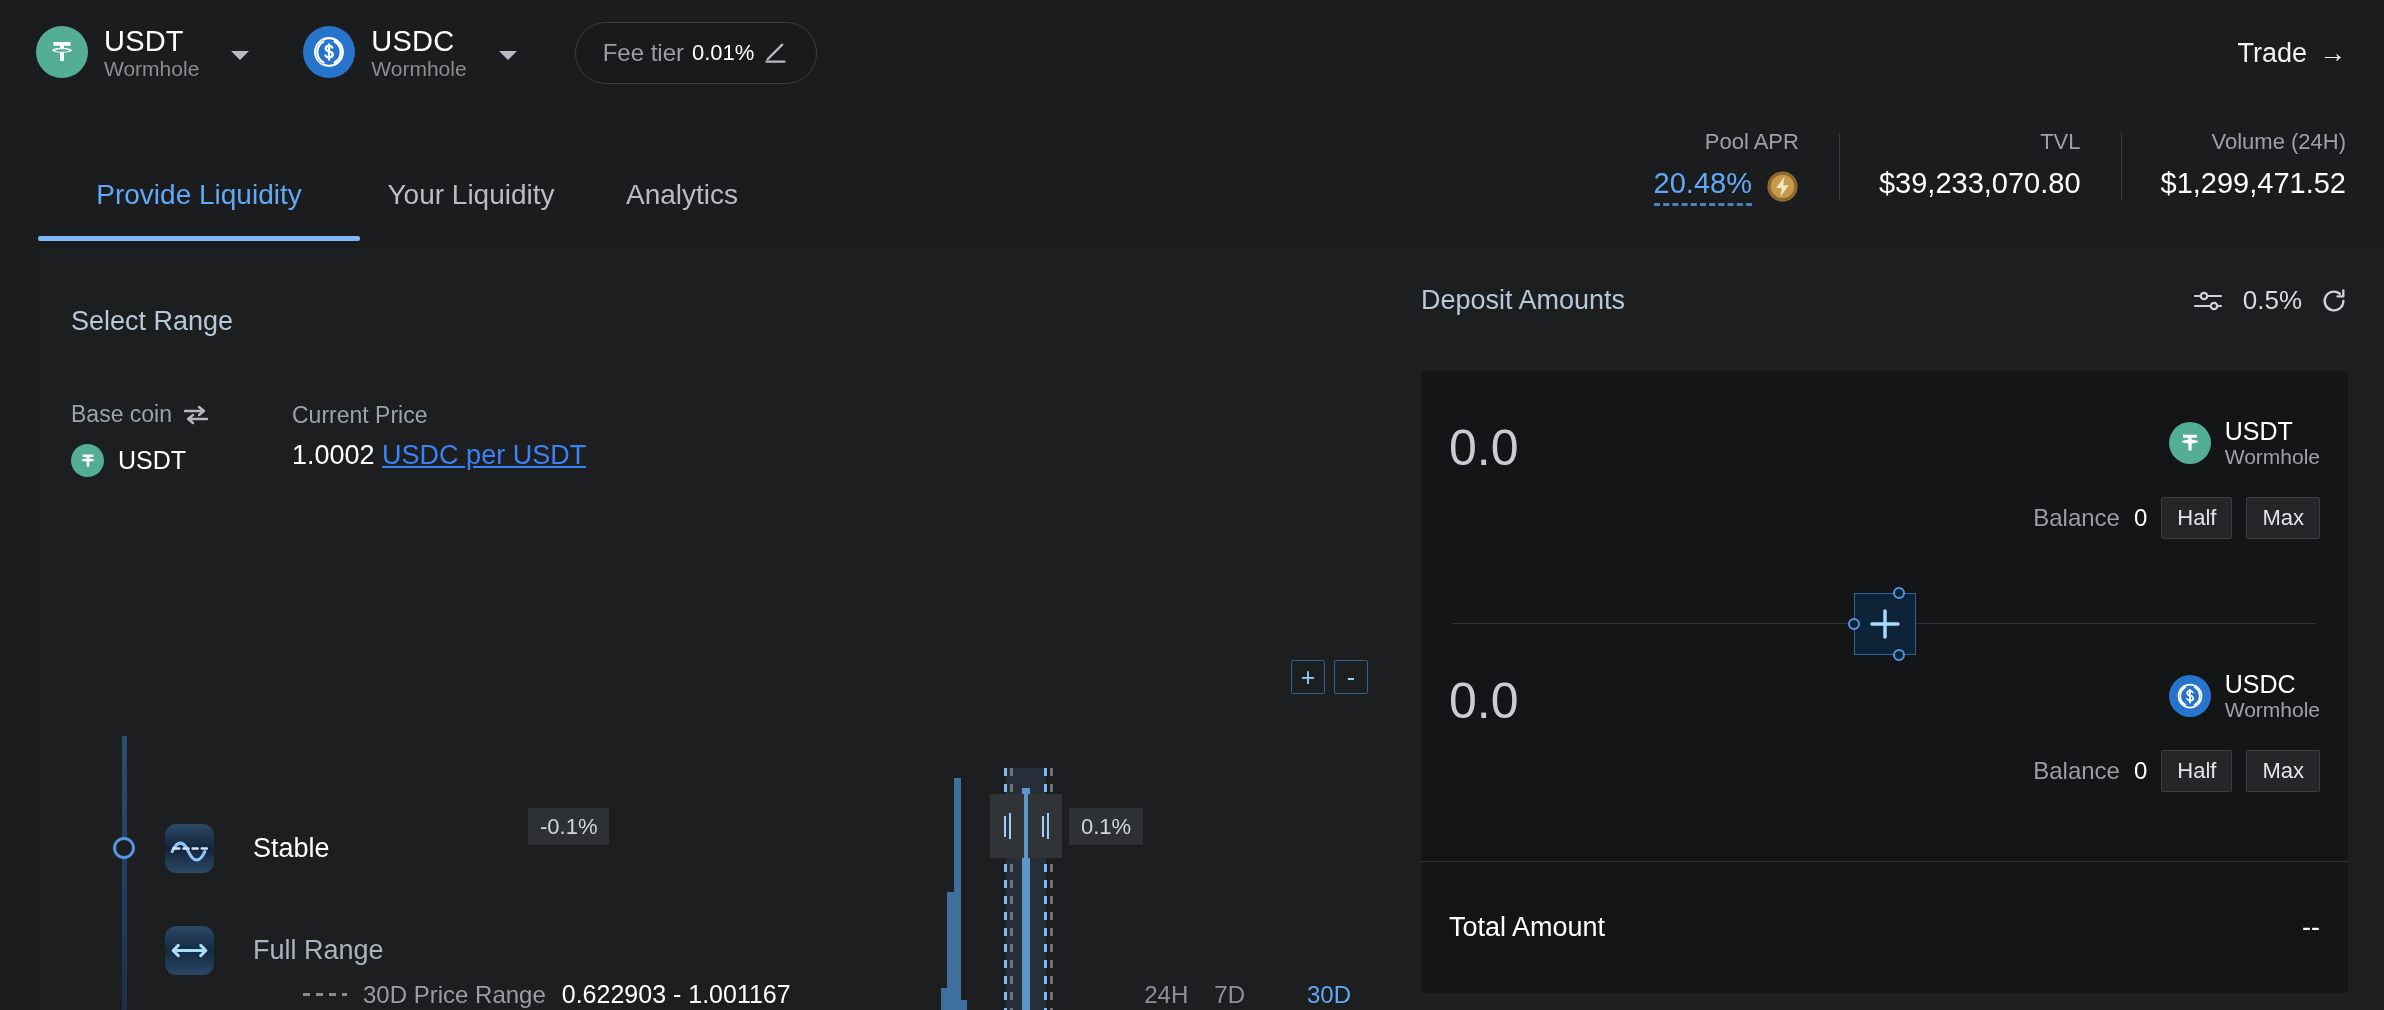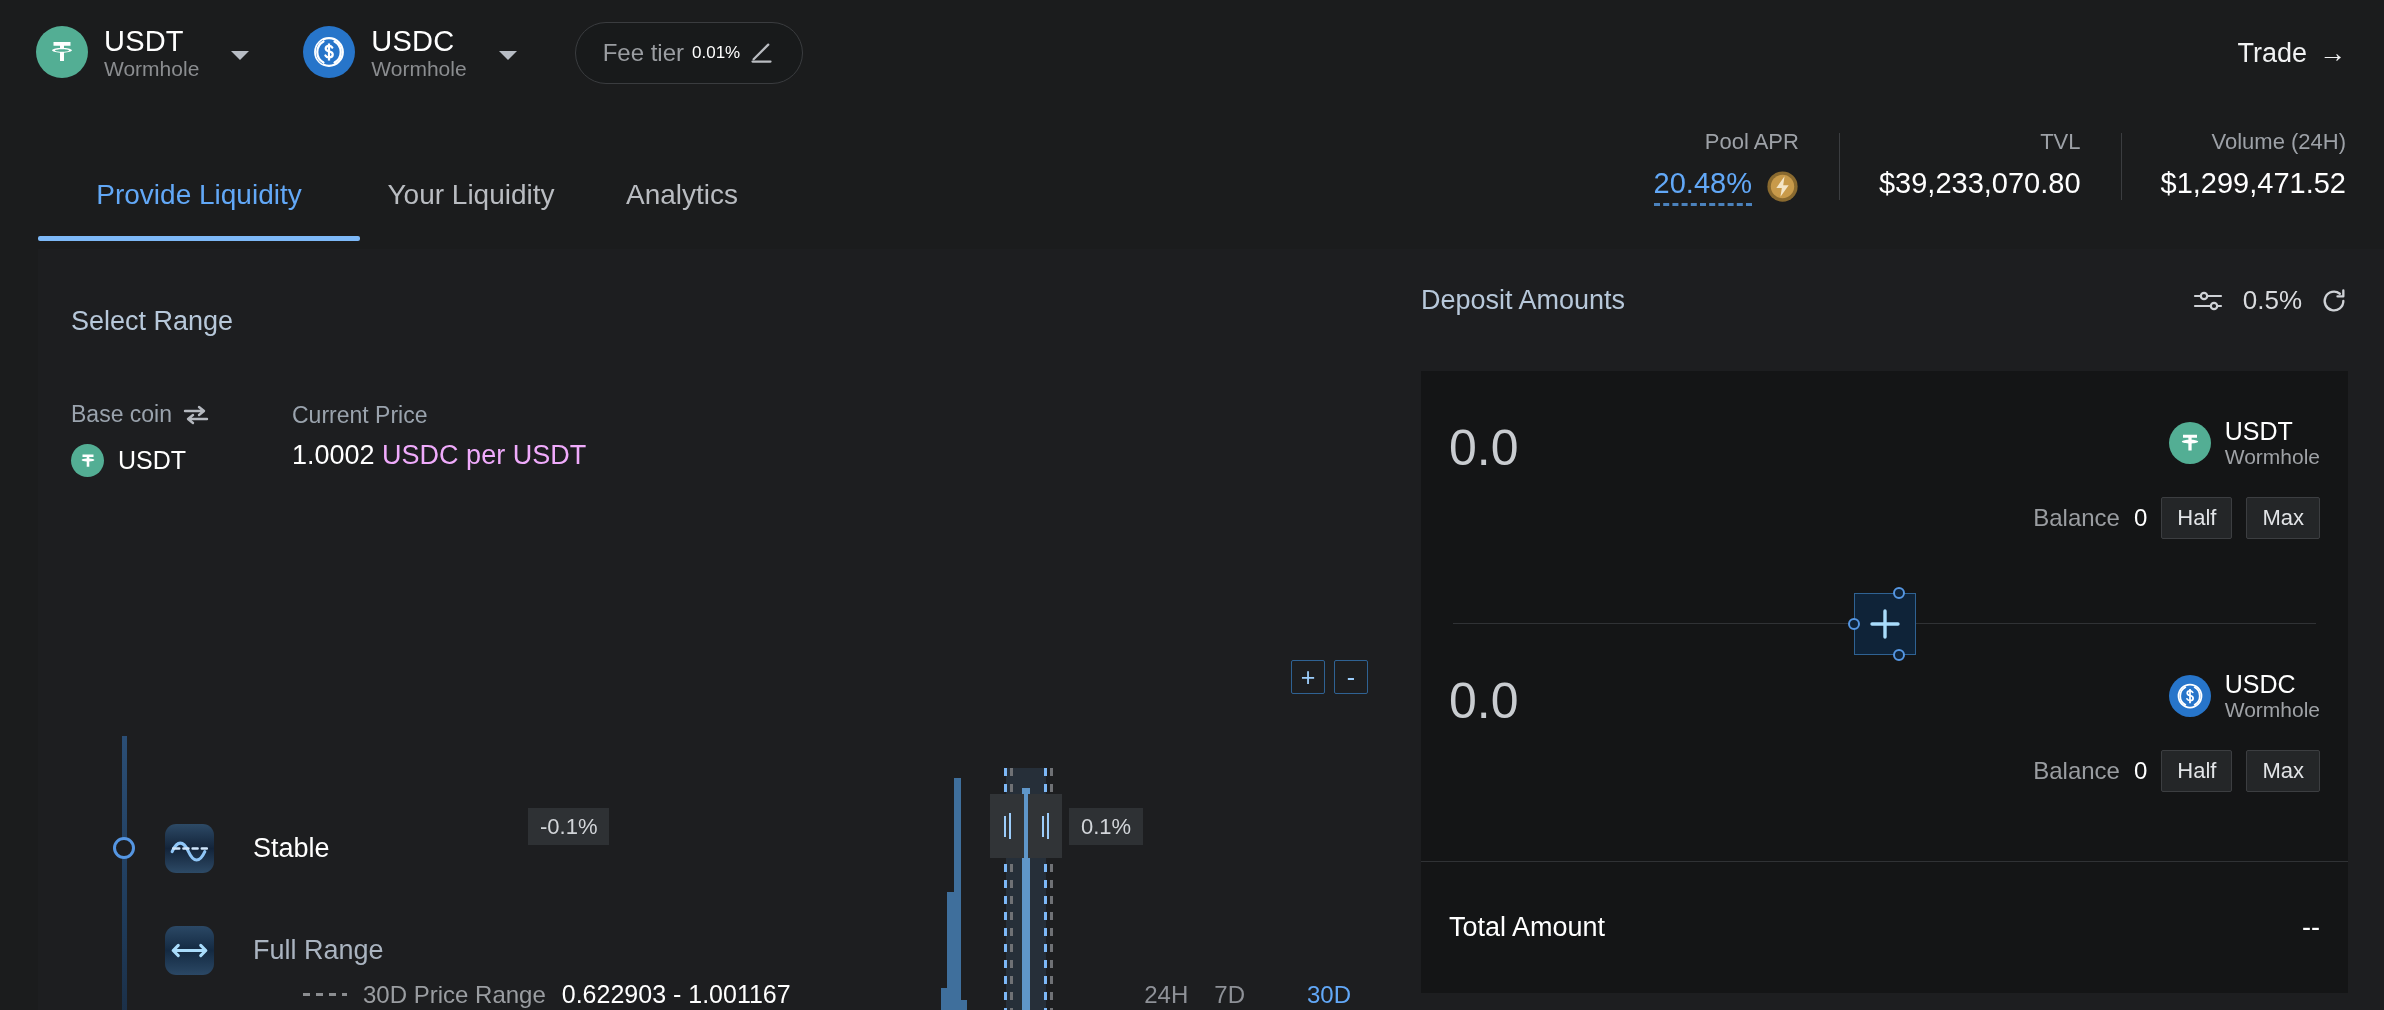--- a/index.html
+++ b/index.html
@@ -40,21 +40,21 @@
   }
 
   .fee-pill {
     margin-left: 58px;
     height: 62px; border: 1px solid #3a3c3f; border-radius: 999px;
     background: #181a1b;
     display: flex; align-items: center; gap: 8px;
     padding: 0 27px; cursor: pointer;
   }
   .fee-label { font-size: 24px; color: #9a9da1; }
-  .fee-val { font-size: 17px; color: #ffffff; }
+  .fee-val { font-size: 22px; color: #ffffff; }
   .pencil { width: 27px; height: 27px; flex:none; }
 
   .trade-link {
     position: absolute; right: 38px; top: 50%; transform: translateY(-50%);
     font-size: 27px; color: #f1f2f3; display: flex; align-items: center; gap: 12px;
     cursor: pointer;
   }
 
   
   .tabbar {
@@ -112,21 +112,21 @@
   .swap-ico { width: 26px; height: 22px; flex:none; }
   .base-coin-val {
     position: absolute; left: 33px; top: 195px;
     display: flex; align-items: center; gap: 14px;
   }
   .base-coin-val .coin-logo { width: 33px; height: 33px; }
   .base-coin-txt { font-size: 25px; color: #ffffff; }
 
   .cur-price-label { position: absolute; left: 254px; top: 153px; font-size: 23px; color: #9aa3ad; }
   .cur-price-val { position: absolute; left: 254px; top: 191px; font-size: 27px; color: #ffffff; }
-  .cur-price-unit { color: #f0abfc; }
+  .cur-price-unit { color: #3b82f6; text-decoration: underline; }
 
   .zoom-btns { position: absolute; left: 1253px; top: 411px; display: flex; gap: 9px; }
   .zoom-btn {
     width: 34px; height: 34px; border: 1px solid #2f6293; background: transparent;
     color: #9ccdfb; font-size: 25px; line-height: 30px; text-align: center;
     cursor: pointer; border-radius: 2px;
   }
 
   
   .rail {

